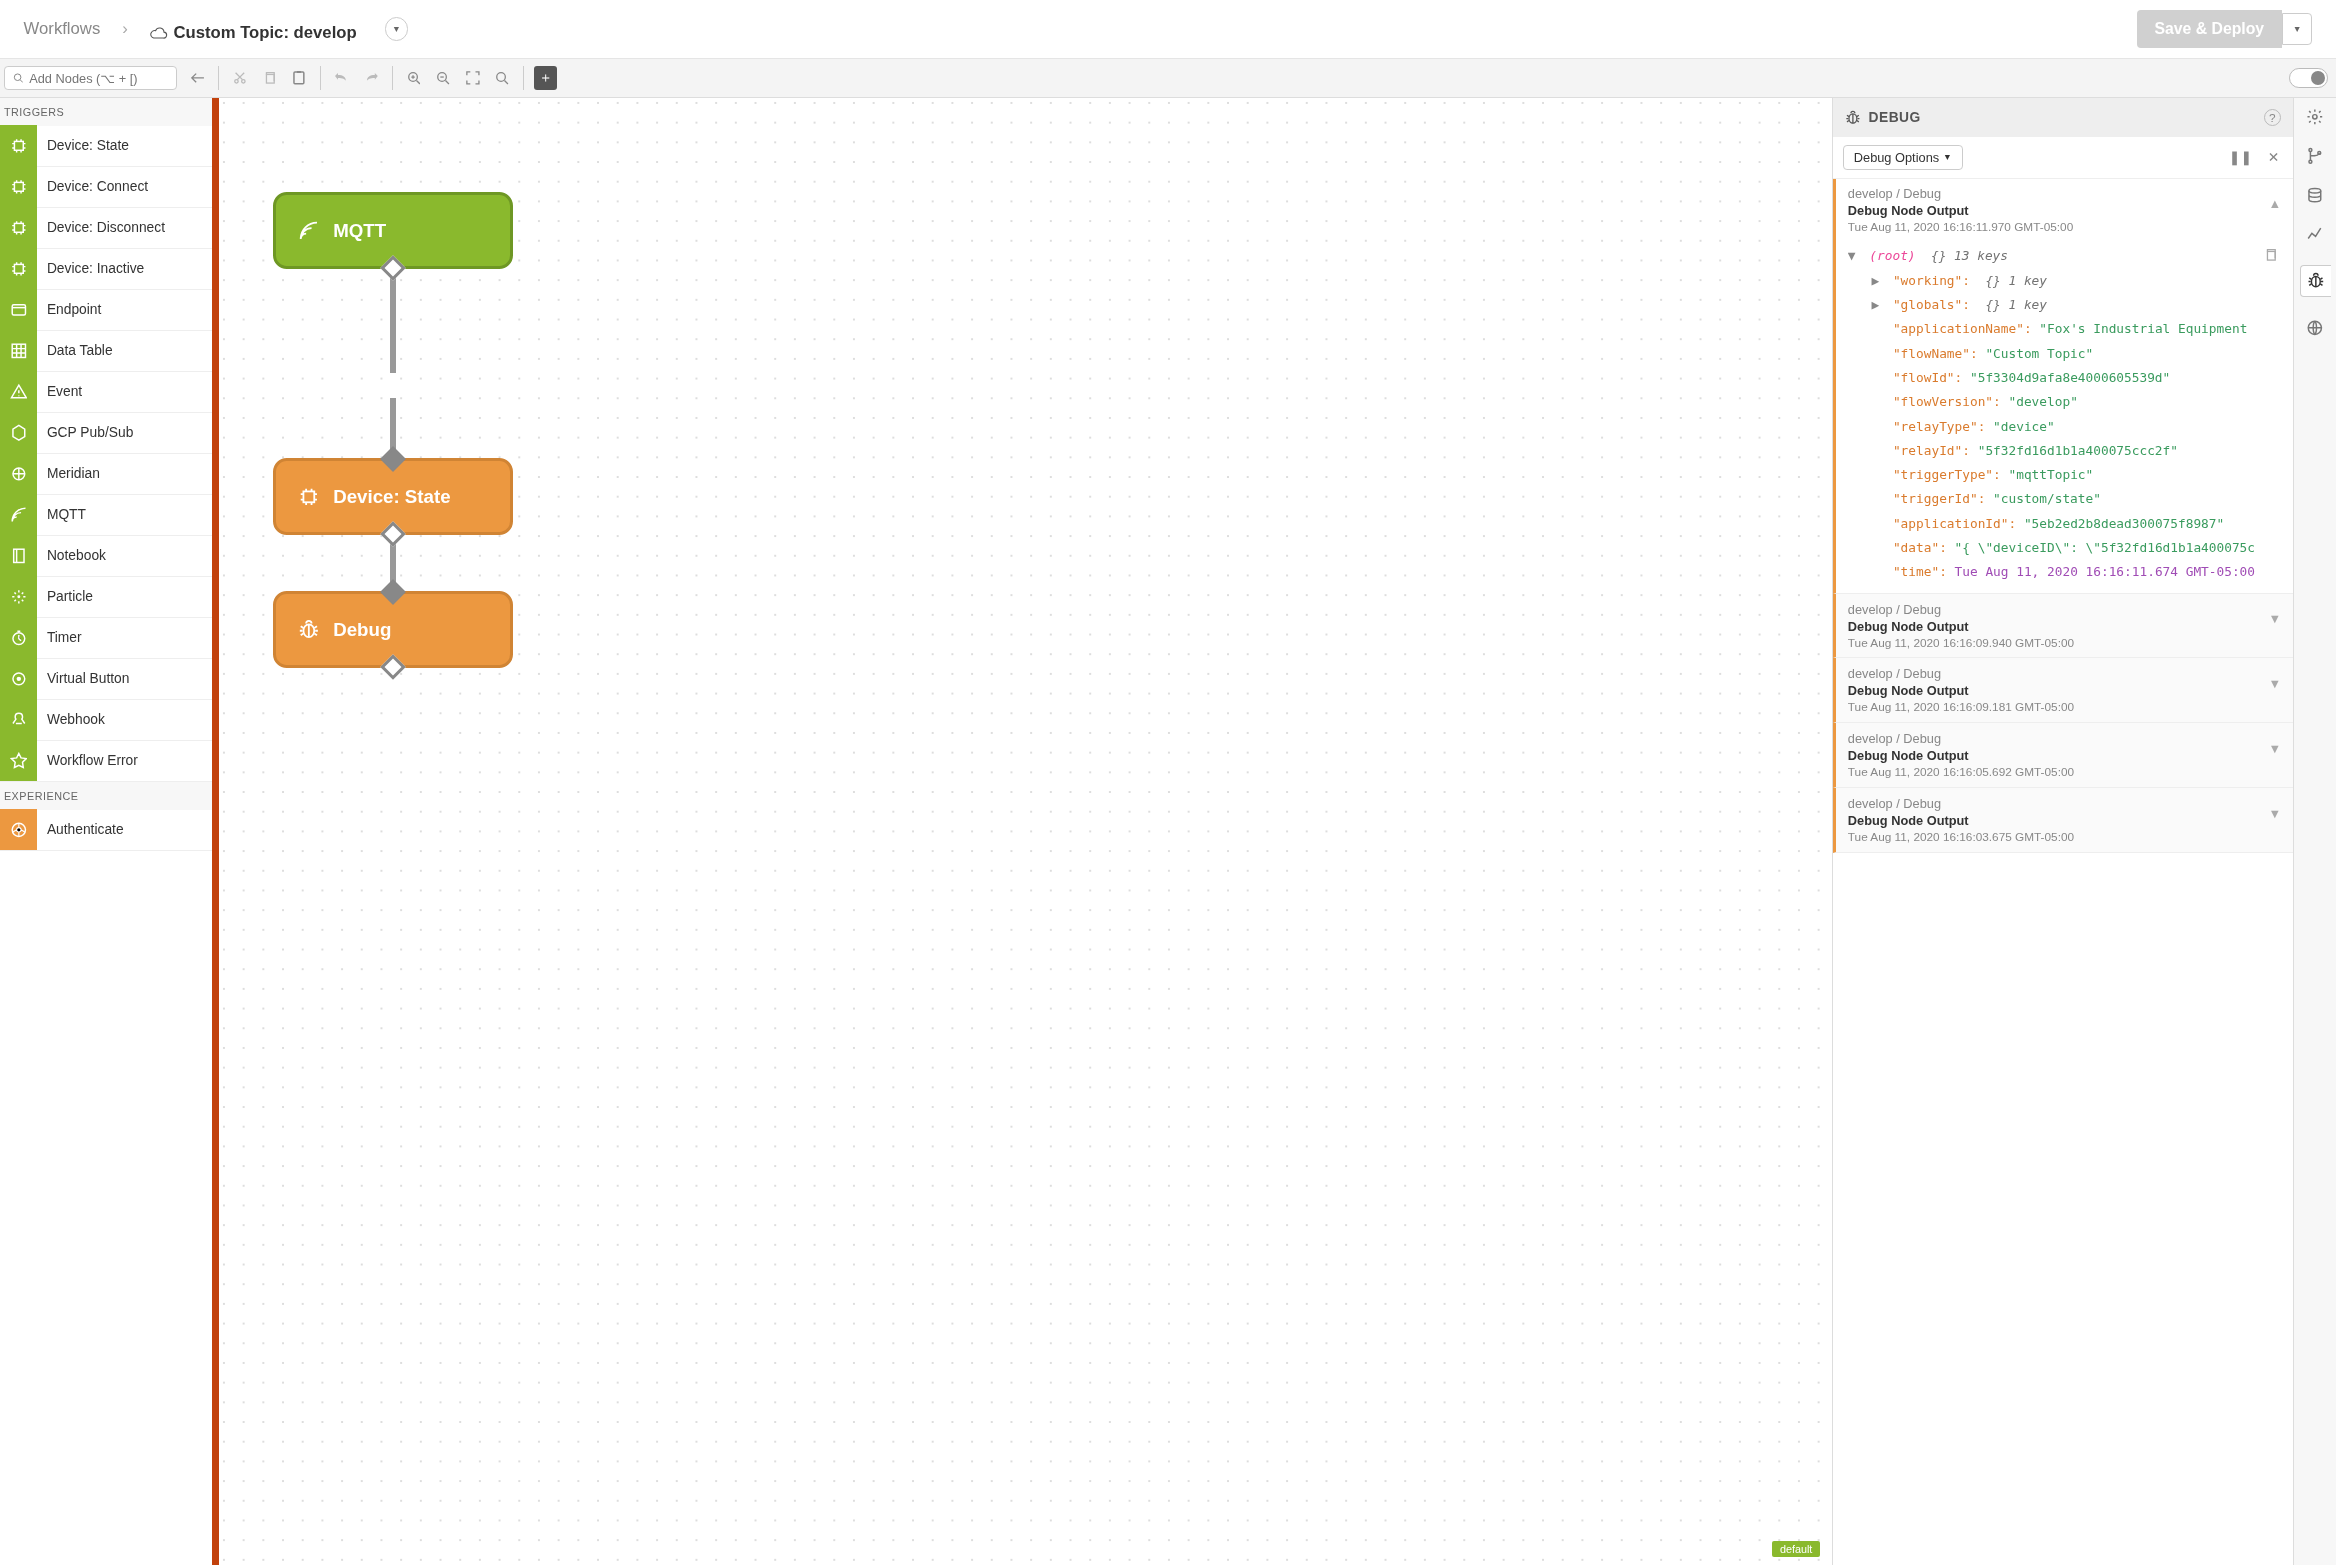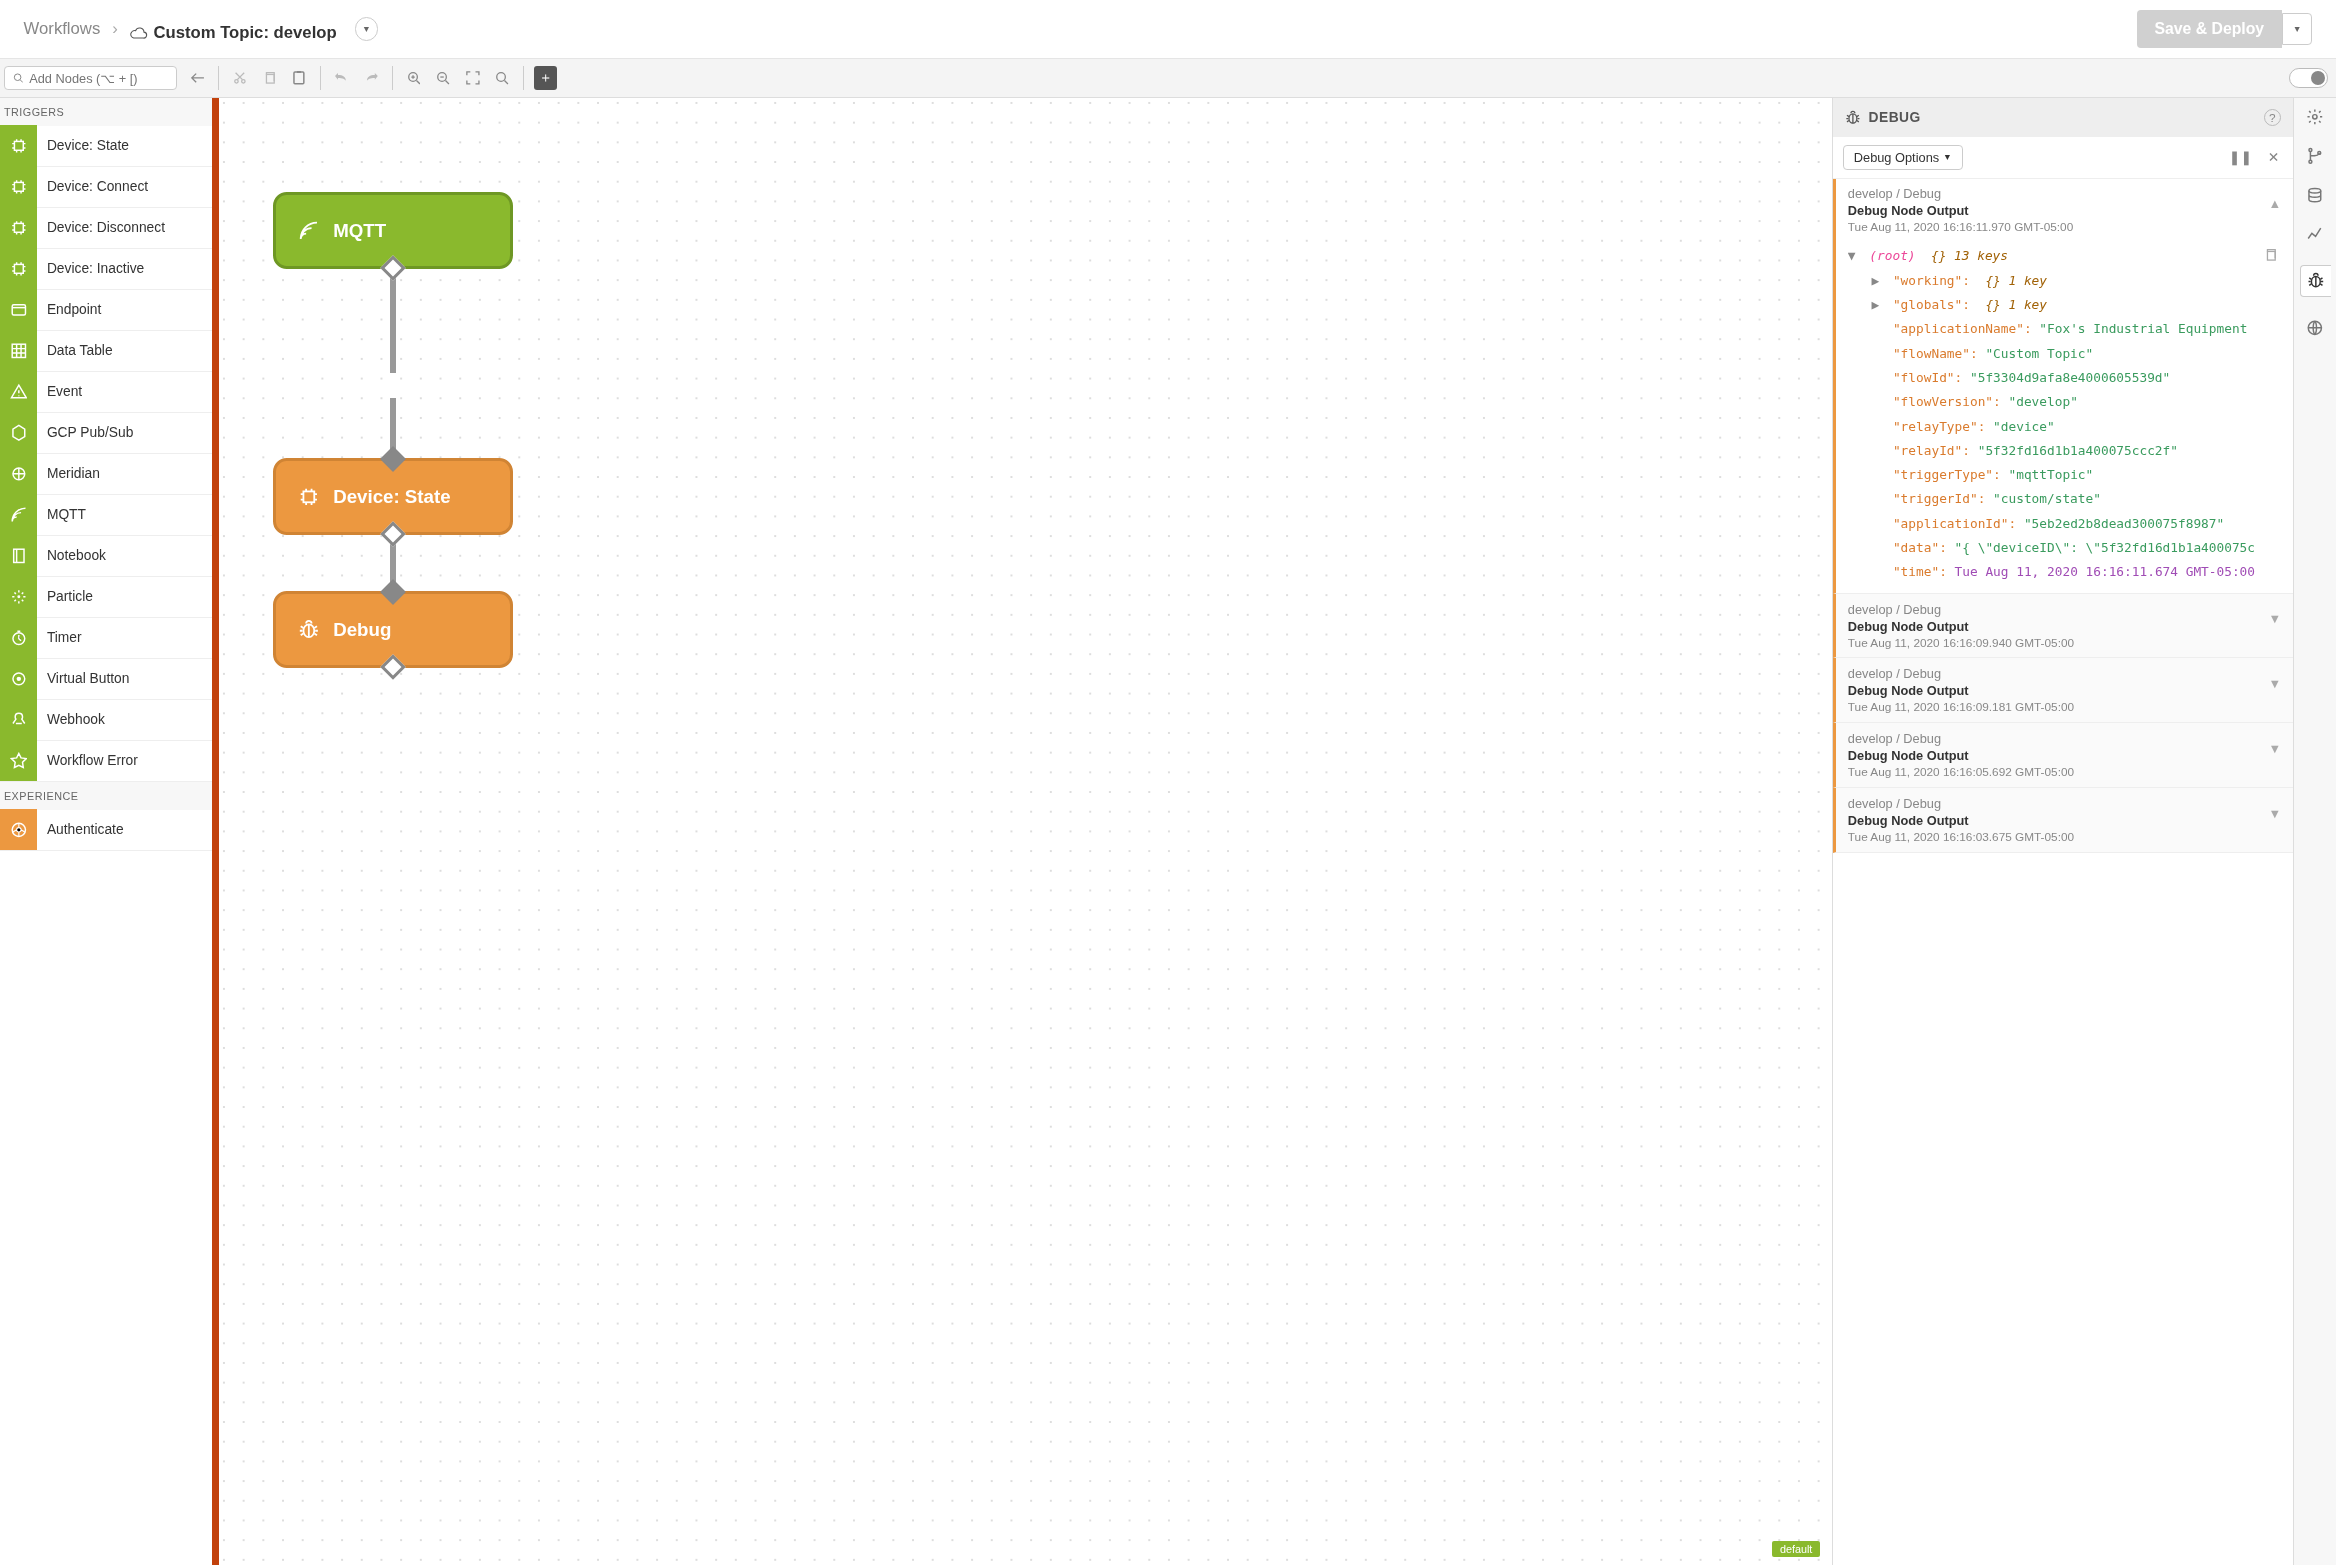--- a/index.html
+++ b/index.html
@@ -1,20 +1,20 @@
 <!DOCTYPE html>
 <html><head>
 <meta charset="utf-8">
 <style>
 * { box-sizing: border-box; margin: 0; padding: 0; }
 body { font-family: -apple-system, BlinkMacSystemFont, "Segoe UI", sans-serif; font-size: 13.8px; color: #333; background: #fff; overflow: hidden; height: 100vh; }
 
 
 .header { display: flex; align-items: center; padding: 11.8px 23.6px; border-bottom: 1px solid #e5e5e5; height: 59px; }
-.breadcrumb { display: flex; align-items: center; gap: 12px; font-size: 16.7px; justify-content: center; }
+.breadcrumb { display: flex; align-items: center; gap: 22px; font-size: 16.7px; justify-content: center; }
 .breadcrumb-link { color: #888; cursor: pointer; }
 .breadcrumb-sep { color: #aaa; }
 .breadcrumb-title { font-weight: 600; color: #333; display: flex; align-items: center; gap: 5.9px; margin-top: 8px; }
 .cloud-icon { width: 17.7px; height: 13.8px; }
 .version-dropdown { width: 23.6px; height: 23.6px; border: 1px solid #ccc; border-radius: 50%; display: flex; align-items: center; justify-content: center; margin-left: 5.9px; cursor: pointer; font-size: 8.9px; color: #666; }
 .header-spacer { flex: 1; }
 .save-button { background: #d0d0d0; color: #fff; border: none; padding: 9.9px 17.7px; font-size: 15.8px; font-weight: 600; border-radius: 3.9px 0 0 3.9px; cursor: pointer; }
 .save-dropdown { background: #fff; border: 1px solid #ccc; padding: 9.9px 9.9px; border-radius: 0 3.9px 3.9px 0; cursor: pointer; font-size: 8.9px; color: #666; }
 
 
@@ -73,21 +73,21 @@
 .debug-entry-time { font-size: 11.8px; color: #888; }
 .debug-chevron { position: absolute; right: 11.8px; top: 17.7px; color: #aaa; font-size: 12.8px; cursor: pointer; }
 
 .json-tree { font-family: "SFMono-Regular", Consolas, monospace; font-size: 12.8px; margin-top: 9.9px; line-height: 1.9; position: relative; }
 .json-row { white-space: nowrap; overflow: hidden; }
 .json-root { color: #ec4899; font-style: italic; }
 .json-arrow { color: #888; display: inline-block; width: 13.8px; }
 .json-key { color: #da7b2d; }
 .json-str { color: #3a9b5e; }
 .json-val { color: #a04cb5; }
-.json-meta { color: #a16207; font-style: italic; margin-top: 12px; }
+.json-meta { color: #737373; font-style: italic; margin-top: 12px; }
 .json-indent1 { padding-left: 23.6px; }
 .copy-icon { position: absolute; right: 3.9px; top: 3.9px; color: #aaa; cursor: pointer; }
 
 
 .right-rail { width: 43px; border-left: 1px solid #ddd; background: #f7f7f7; display: flex; flex-direction: column; align-items: center; padding-top: 9.9px; gap: 21.7px; }
 .rail-icon { color: #777; cursor: pointer; }
 .rail-icon.active { background: #fff; border: 1px solid #ccc; border-right: none; padding: 5.9px; border-radius: 3.9px 0 0 3.9px; margin-right: -1px; }
 
 svg { display: block; }
 </style>

